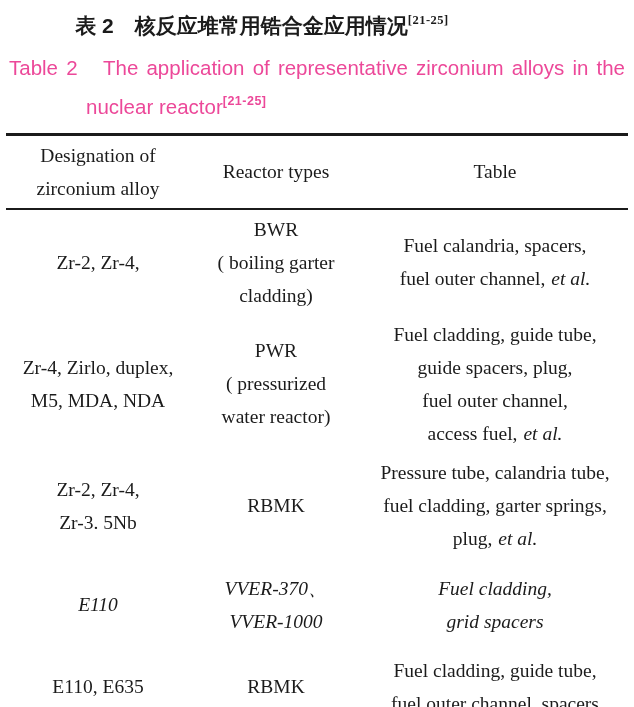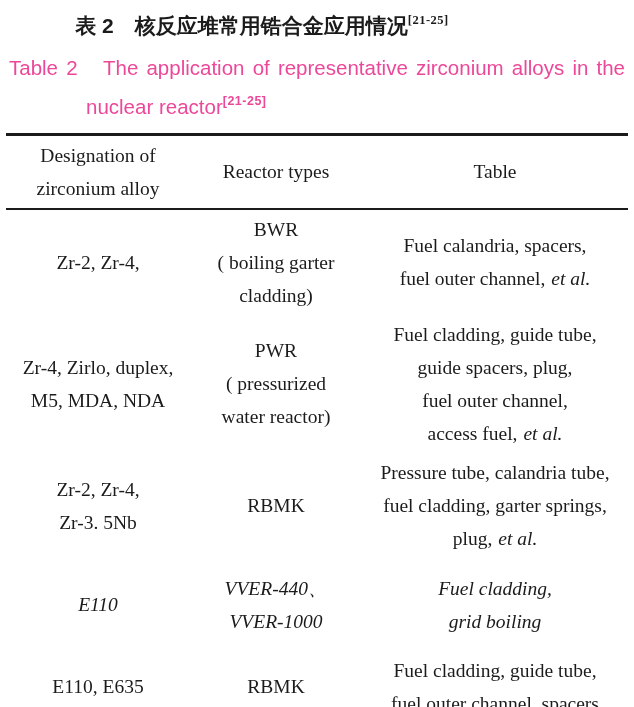--- a/index.html
+++ b/index.html
@@ -159,26 +159,26 @@
           <div class="line">fuel cladding, garter springs,</div>
           <div class="line"><span>plug,</span><i class="etal">et al.</i></div>
         </td>
       </tr>
 
       <tr class="r3">
         <td>
           <div class="line">E110</div>
         </td>
         <td>
-          <div class="line">VVER-440、</div>
+          <div class="line">VVER-370、</div>
           <div class="line">VVER-1000</div>
         </td>
         <td>
           <div class="line">Fuel cladding,</div>
-          <div class="line">grid boiling</div>
+          <div class="line">grid spacers</div>
         </td>
       </tr>
 
       <tr class="r4">
         <td>
           <div class="line">E110, E635</div>
         </td>
         <td>
           <div class="line">RBMK</div>
         </td>

